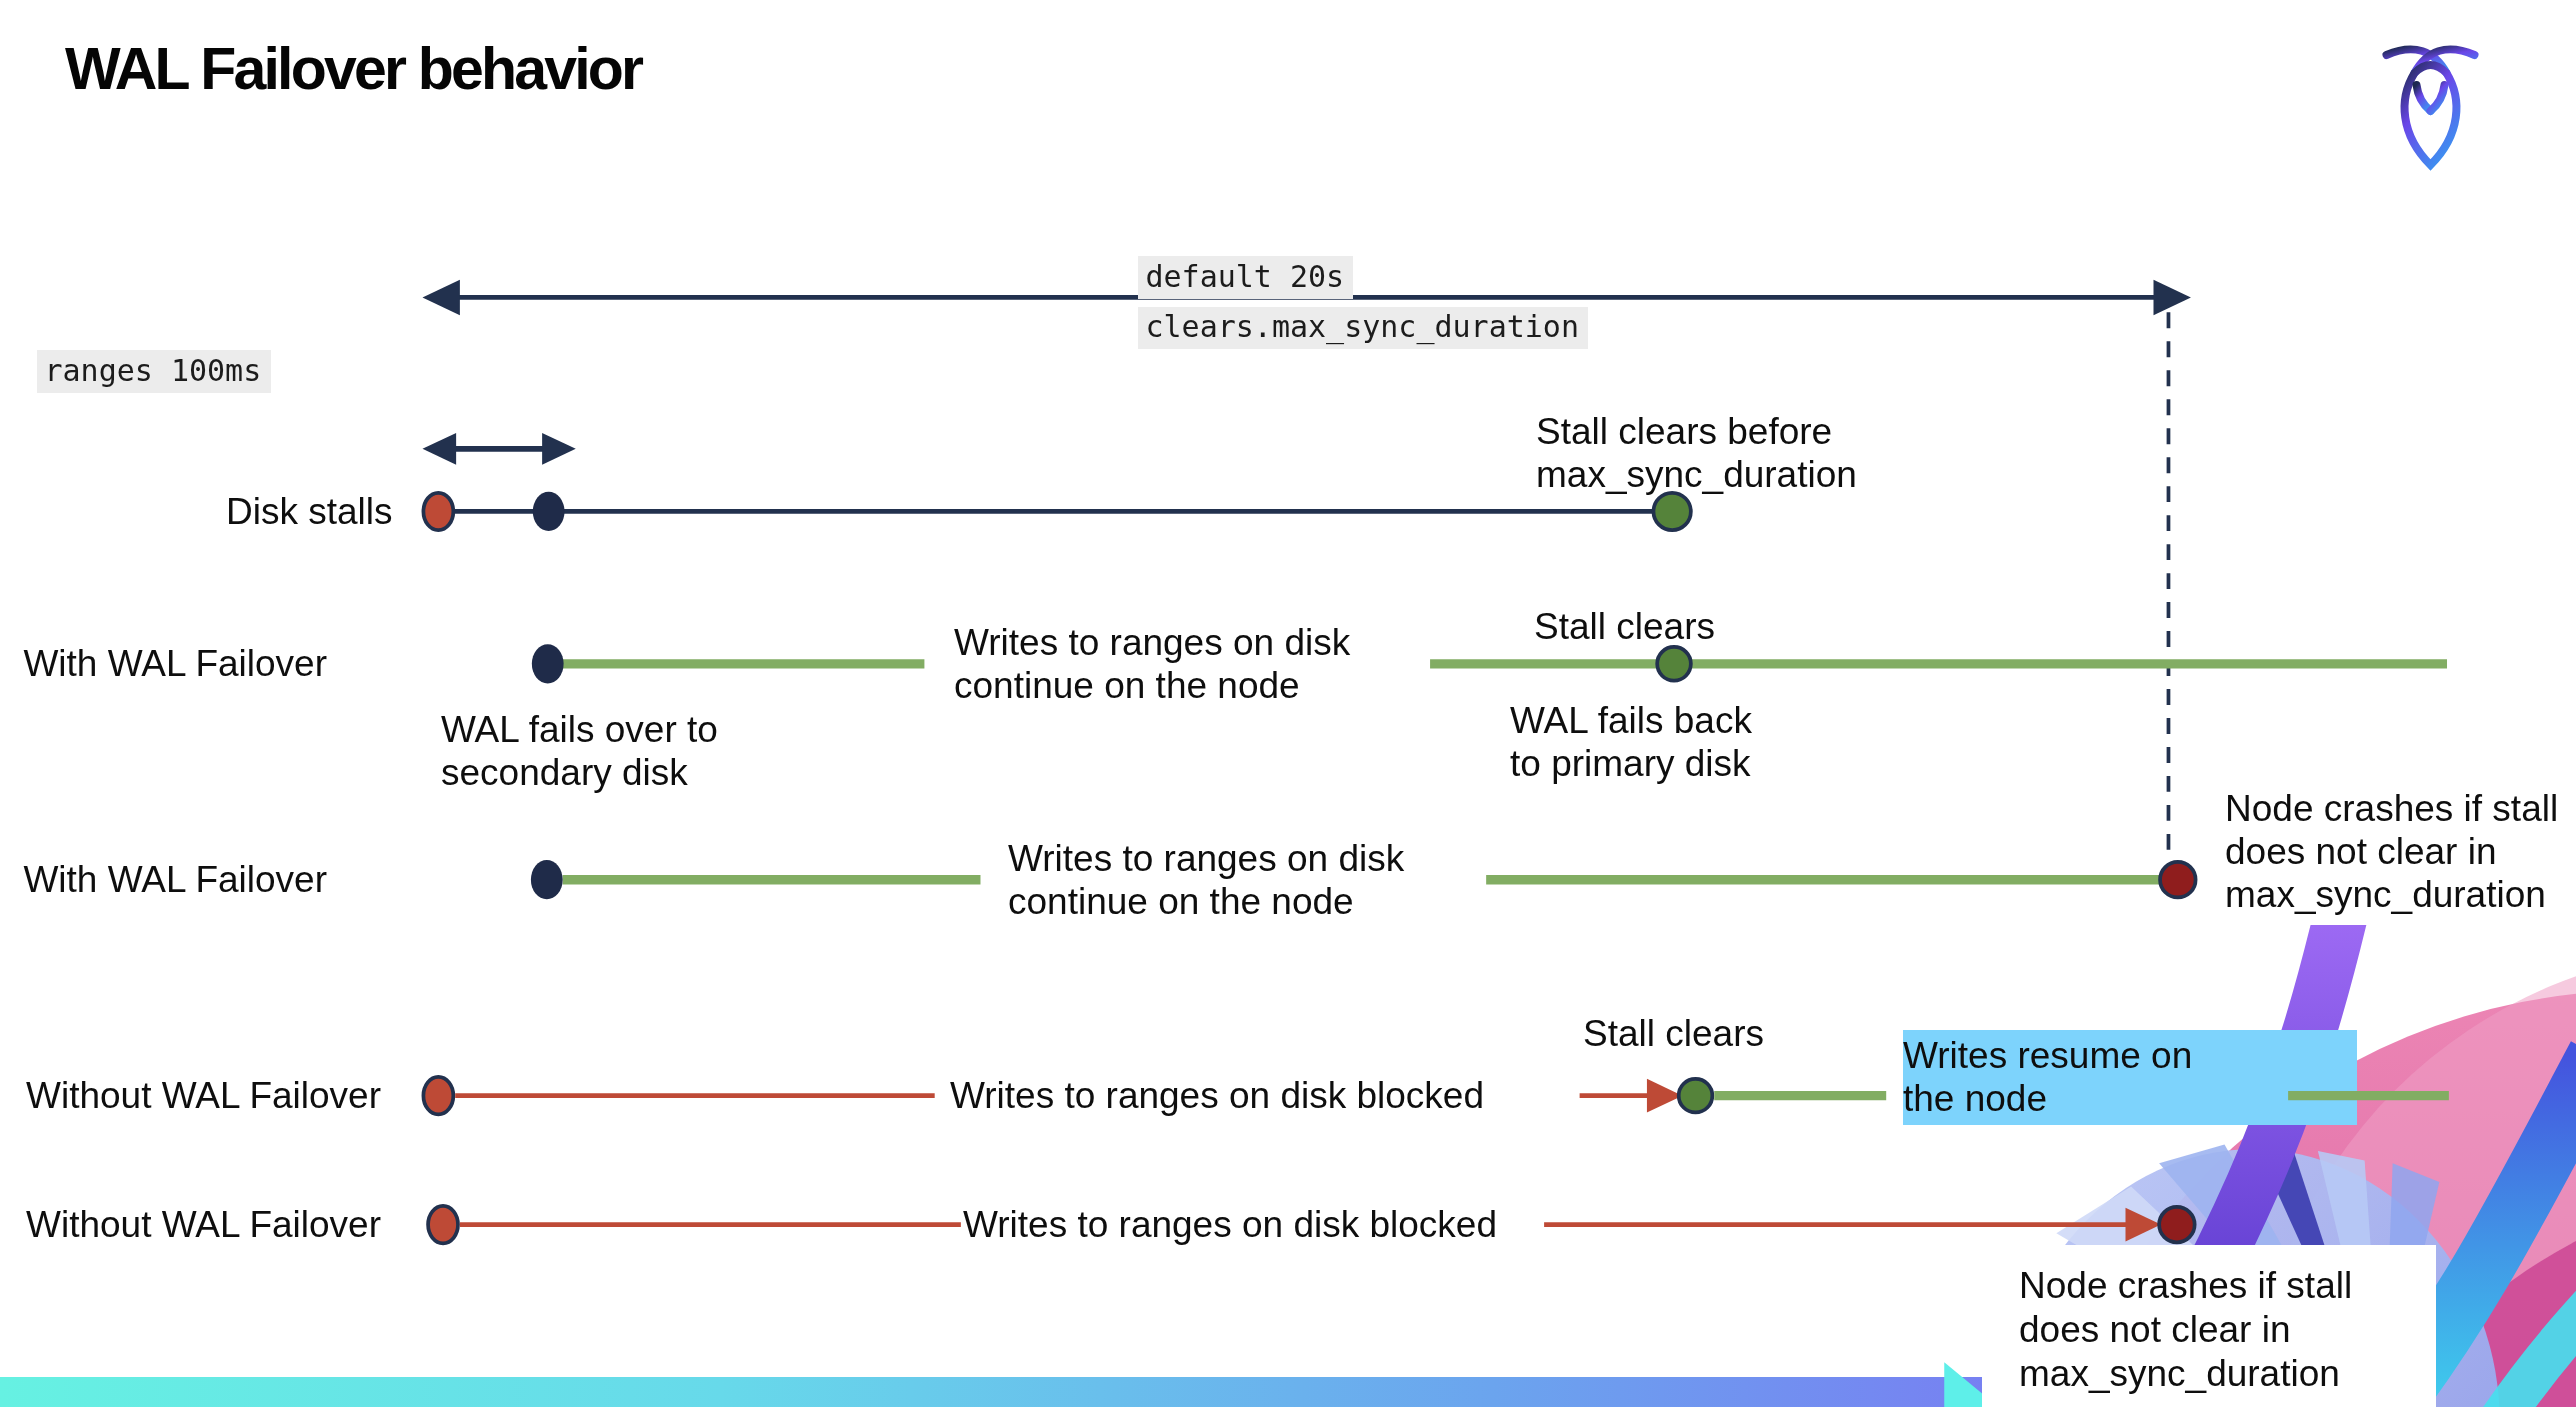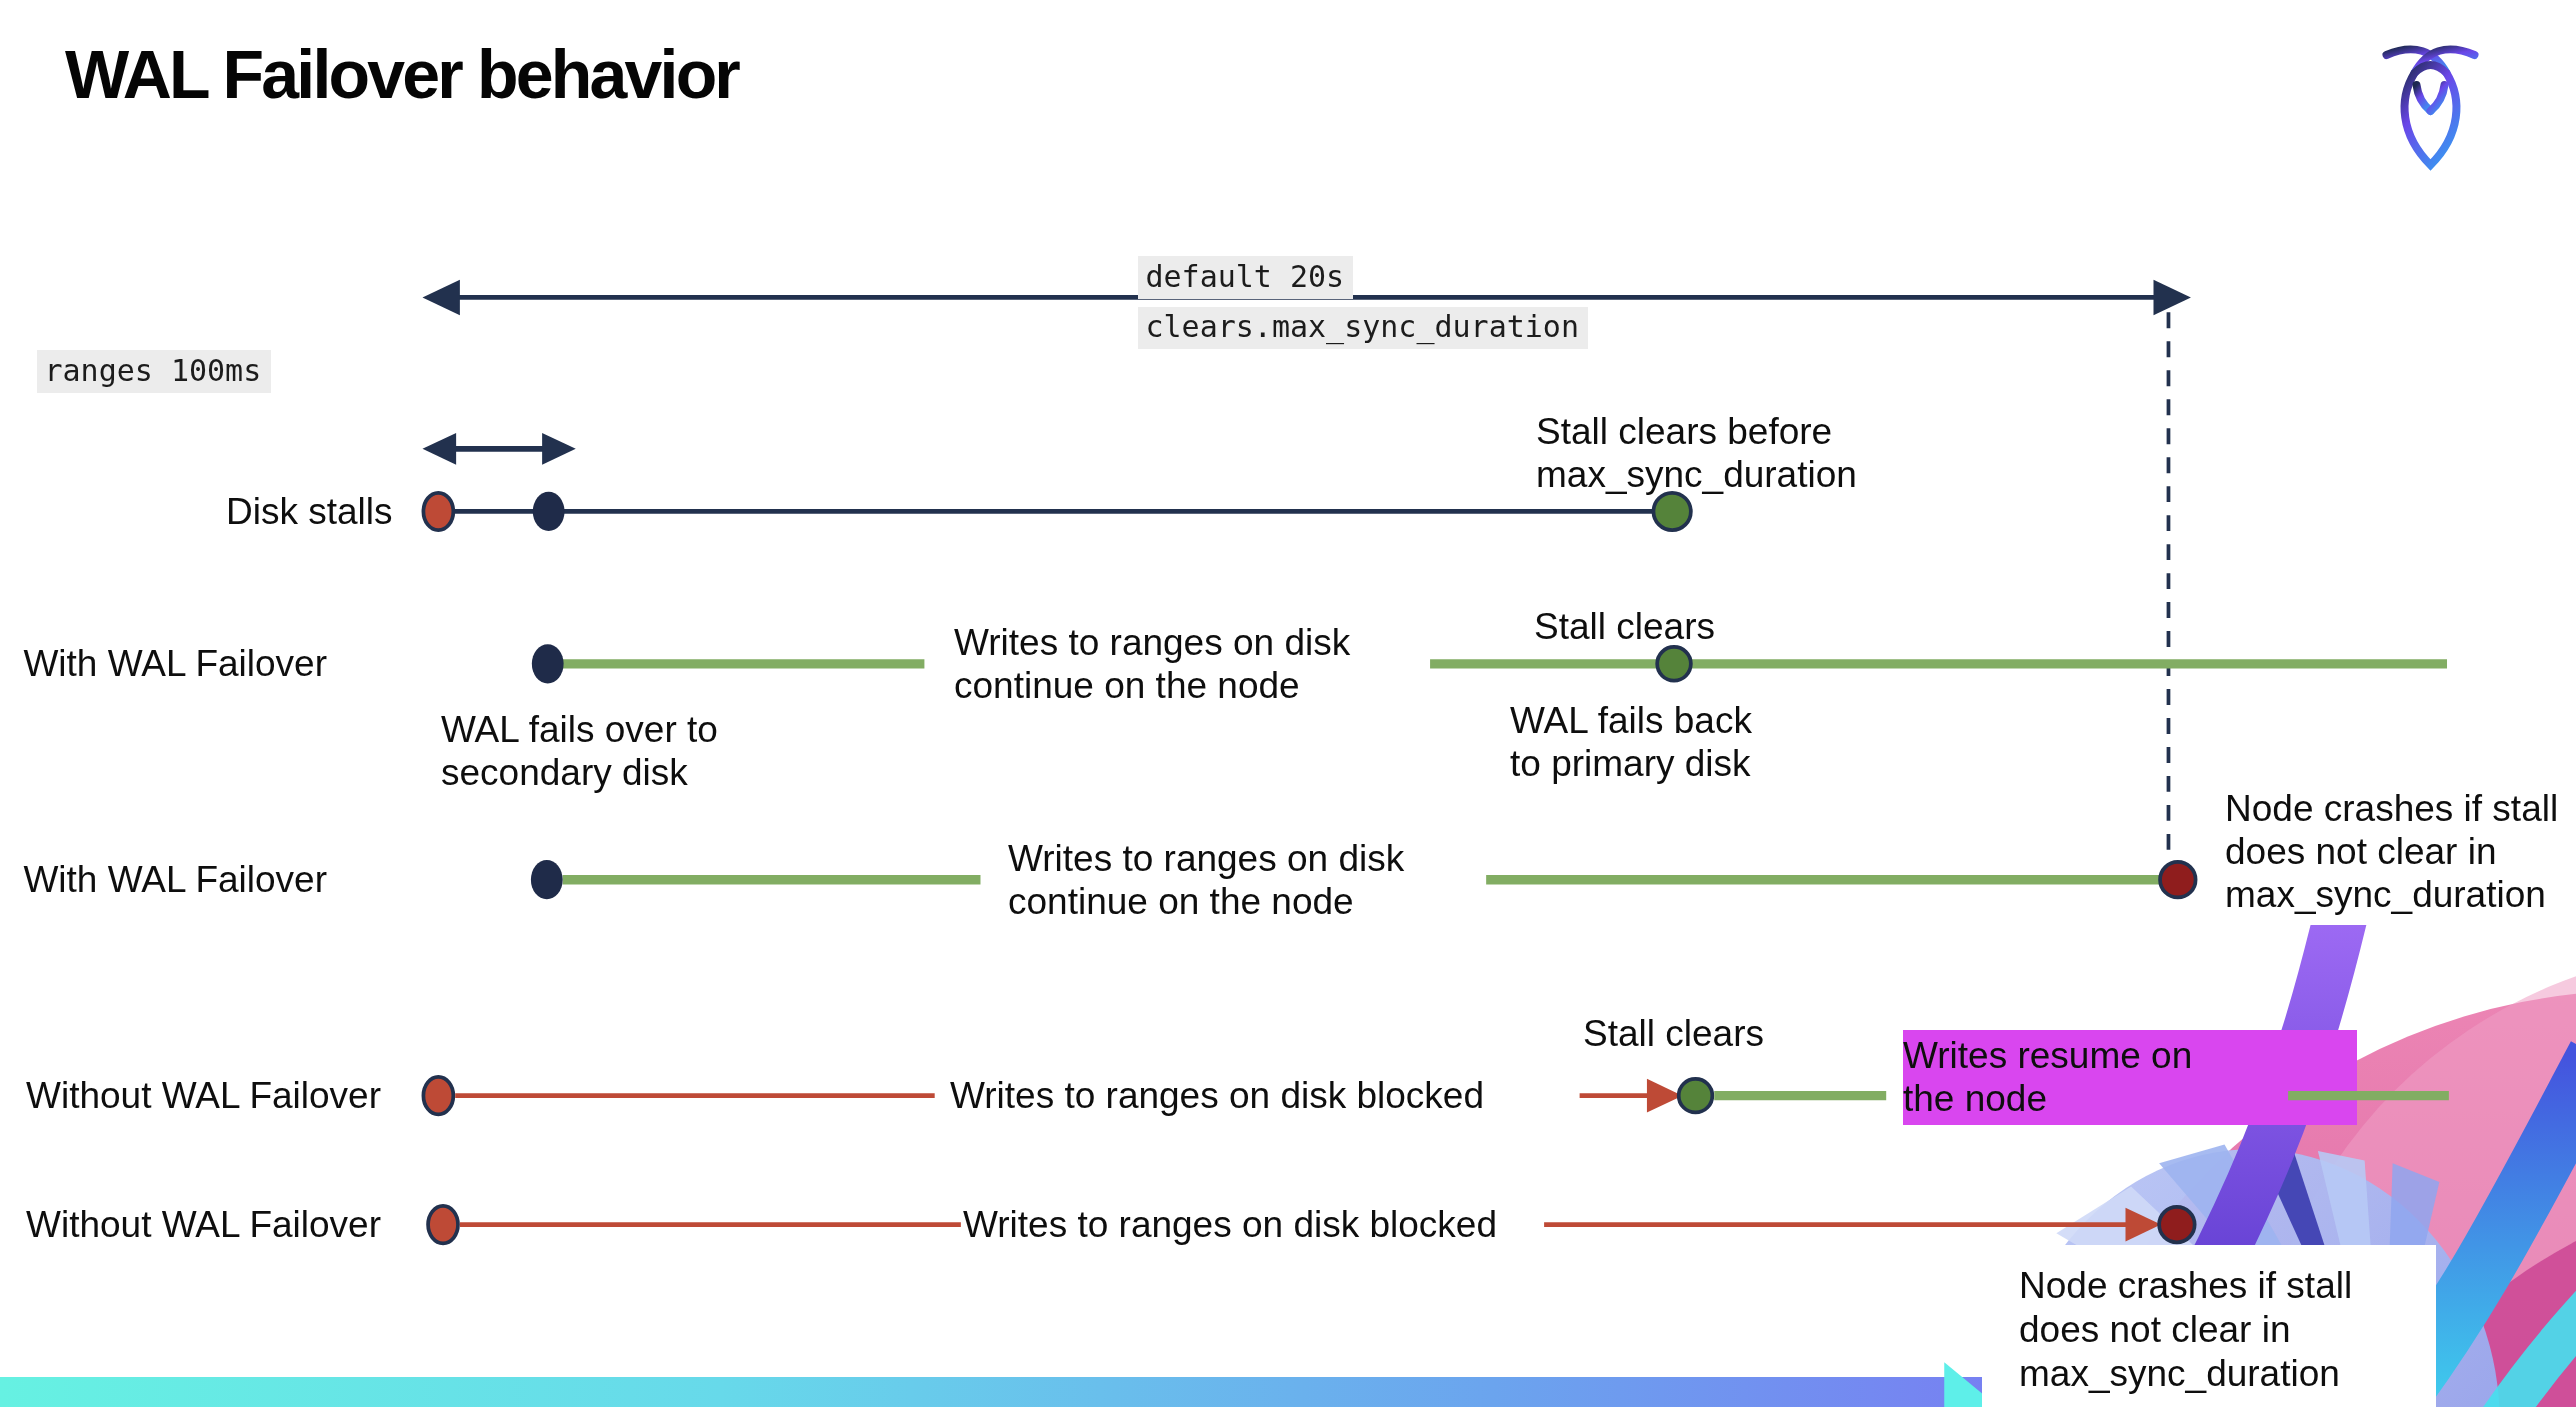--- a/index.html
+++ b/index.html
@@ -1,28 +1,28 @@
 <!DOCTYPE html>
 <html style="font-size:15px"><head>
 <meta charset="utf-8">
 <style>
   html,body{margin:0;padding:0;background:#fff;}
   #stage{position:relative;width:2576px;height:1408px;background:#ffffff;overflow:hidden;
          font-family:"Liberation Sans",sans-serif;color:#0e0e0e;}
   .abs{position:absolute;}
-  #title{left:65px;top:37px;font-size:68px;font-weight:bold;letter-spacing:-2.8px;color:#050505;line-height:1.1;}
+  #title{left:65px;top:37px;font-size:59px;font-weight:bold;letter-spacing:-2.8px;color:#050505;line-height:1.1;}
   .rowlabel{font-size:37px;line-height:43px;white-space:nowrap;}
   .note{font-size:37px;line-height:43px;white-space:pre-line;}
   .center{text-align:left;}
   .mono{font-family:"DejaVu Sans Mono","Liberation Mono",monospace;font-size:30px;line-height:37px;color:#1c1c1c;}
   .mono span{display:inline-block;background:#ececec;padding:1.9px 9.3px 3.7px 7.5px;margin-bottom:8px;}
   .mono .l2{display:table;}
   #bottom-bar{left:0;top:1377px;width:2576px;height:31px;
       background:linear-gradient(90deg,#66f1e2 0%,#67d9ea 28%,#6ba4ee 58%,#7b74f3 84%,#8155f0 100%);}
-  #writes-resume-box{left:1903px;top:1030px;width:454px;background:#d946ef;padding:3.7px 0 5.6px 0;z-index:2;}
+  #writes-resume-box{left:1903px;top:1030px;width:454px;background:#7dd3fc;padding:3.7px 0 5.6px 0;z-index:2;}
   #crash-box{left:1982px;top:1245px;width:454px;height:163px;background:#ffffff;z-index:2;}
   #crash-box .note{position:absolute;left:37px;top:18.7px;line-height:44px;}
   #diagram{left:0;top:0;z-index:3;}
   .txt{z-index:4;}
   #art{left:1944px;top:925px;z-index:1;}
   #logo{left:2379px;top:39px;z-index:4;}
 </style>
 </head>
 <body>
 

